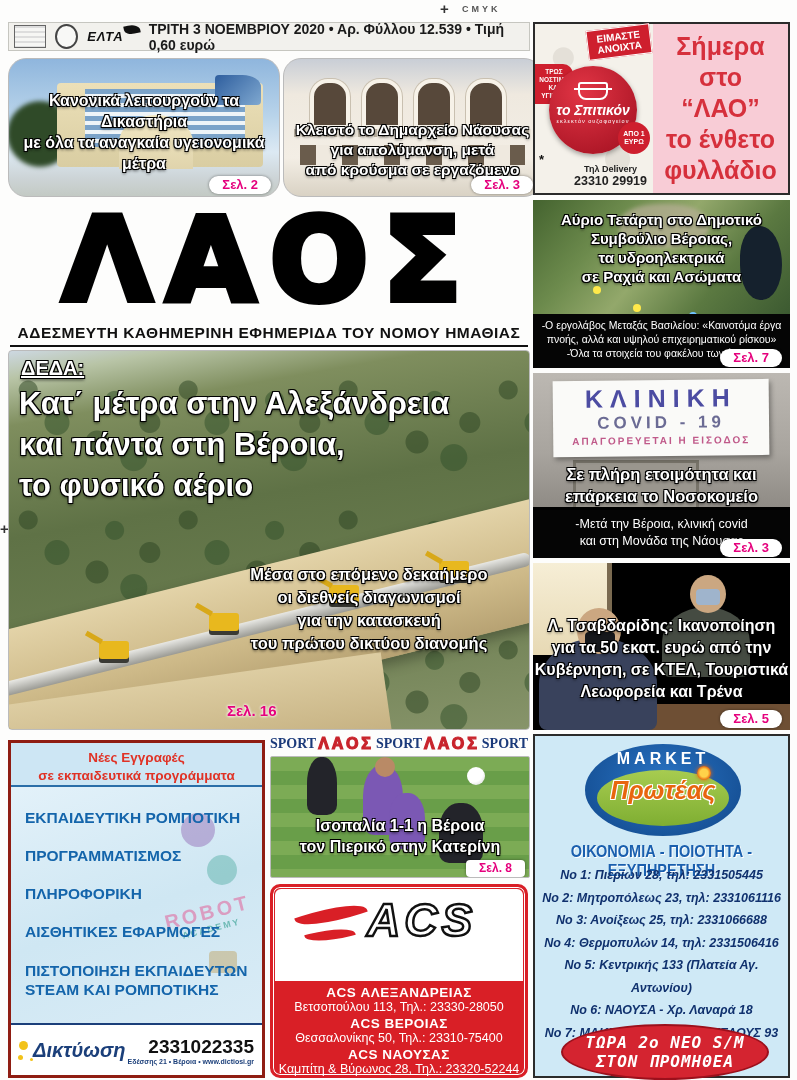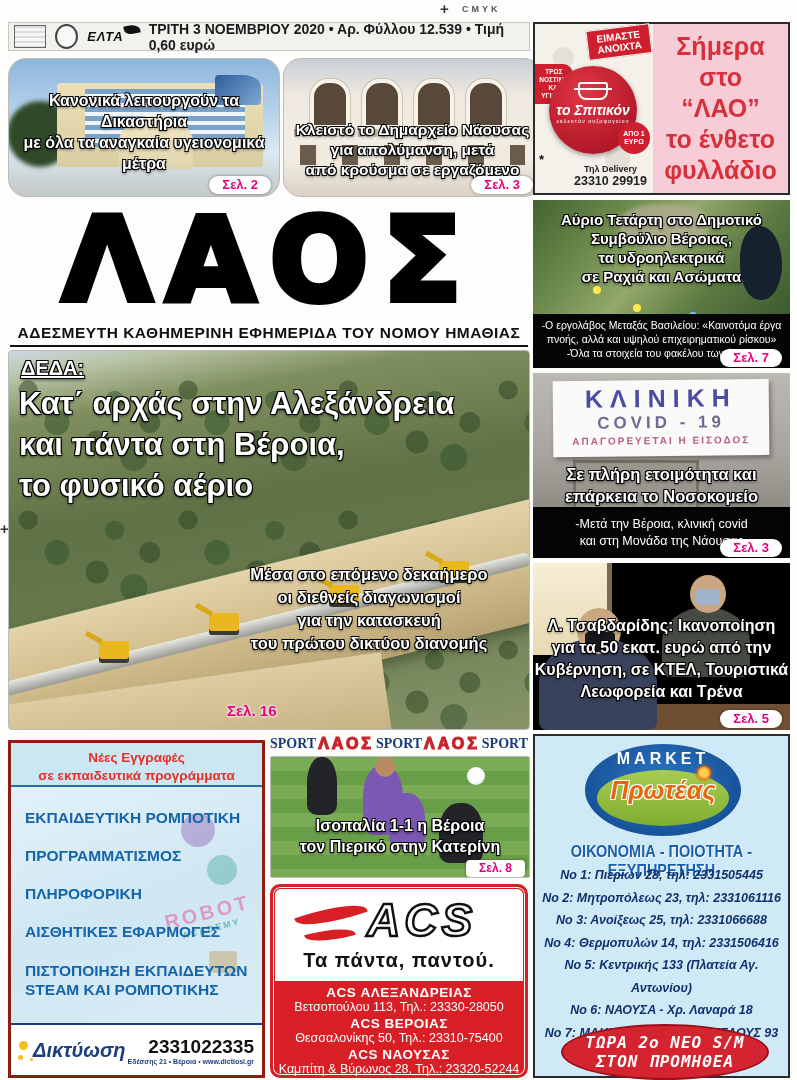--- a/index.html
+++ b/index.html
@@ -291,21 +291,21 @@
     <div class="abs pipe-trees"></div>
     <div class="abs trench"></div>
     <div class="abs pipe-line"></div>
     <div class="abs trench2"></div>
     <div class="abs digger" style="left:90px;top:290px;"></div>
     <div class="abs digger" style="left:200px;top:262px;"></div>
     <div class="abs digger" style="left:320px;top:234px;"></div>
     <div class="abs digger" style="left:430px;top:210px;"></div>
     <div class="abs ot" style="left:12px;top:6px;font-size:20px;text-decoration:underline;">ΔΕΔΑ:</div>
     <div class="abs ot" style="left:10px;top:32px;font-size:31px;line-height:41px;">
-      <div>Κατ΄ αρχάς στην Αλεξάνδρεια</div>
+      <div>Κατ΄ μέτρα στην Αλεξάνδρεια</div>
       <div>και πάντα στη Βέροια,</div>
       <div>το φυσικό αέριο</div>
     </div>
     <div class="abs ot" style="right:10px;top:212px;width:300px;text-align:center;font-size:16.5px;line-height:23px;">
       <div>Μέσα στο επόμενο δεκαήμερο</div>
       <div>οι διεθνείς διαγωνισμοί</div>
       <div>για την κατασκευή</div>
       <div>του πρώτου δικτύου διανομής</div>
     </div>
     <div class="abs" style="left:218px;bottom:10px;color:#e5007d;font-weight:bold;font-size:15px;text-shadow:0 0 3px #fff,0 0 3px #fff;">Σελ. 16</div>
@@ -357,21 +357,20 @@
       <div>τον Πιερικό στην Κατερίνη</div>
     </div>
     <div class="badge" style="right:4px;bottom:0;border-radius:4px;font-size:12px;">Σελ. 8</div>
   </div>
 
   <div class="abs acs">
     <div class="acs-top">
       <div class="acs-sw1"></div>
       <div class="acs-sw2"></div>
       <div class="acs-logo">ACS</div>
-      <div class="acs-tag">Τα πάντα, παντού.</div>
     </div>
     <div class="acs-body">
       <div class="acs-name">ACS ΑΛΕΞΑΝΔΡΕΙΑΣ</div>
       <div class="acs-info">Βετσοπούλου 113, Τηλ.: 23330-28050</div>
       <div class="acs-name">ACS ΒΕΡΟΙΑΣ</div>
       <div class="acs-info">Θεσσαλονίκης 50, Τηλ.: 23310-75400</div>
       <div class="acs-name">ACS ΝΑΟΥΣΑΣ</div>
       <div class="acs-info">Καμπίτη &amp; Βύρωνος 28, Τηλ.: 23320-52244</div>
     </div>
   </div>

